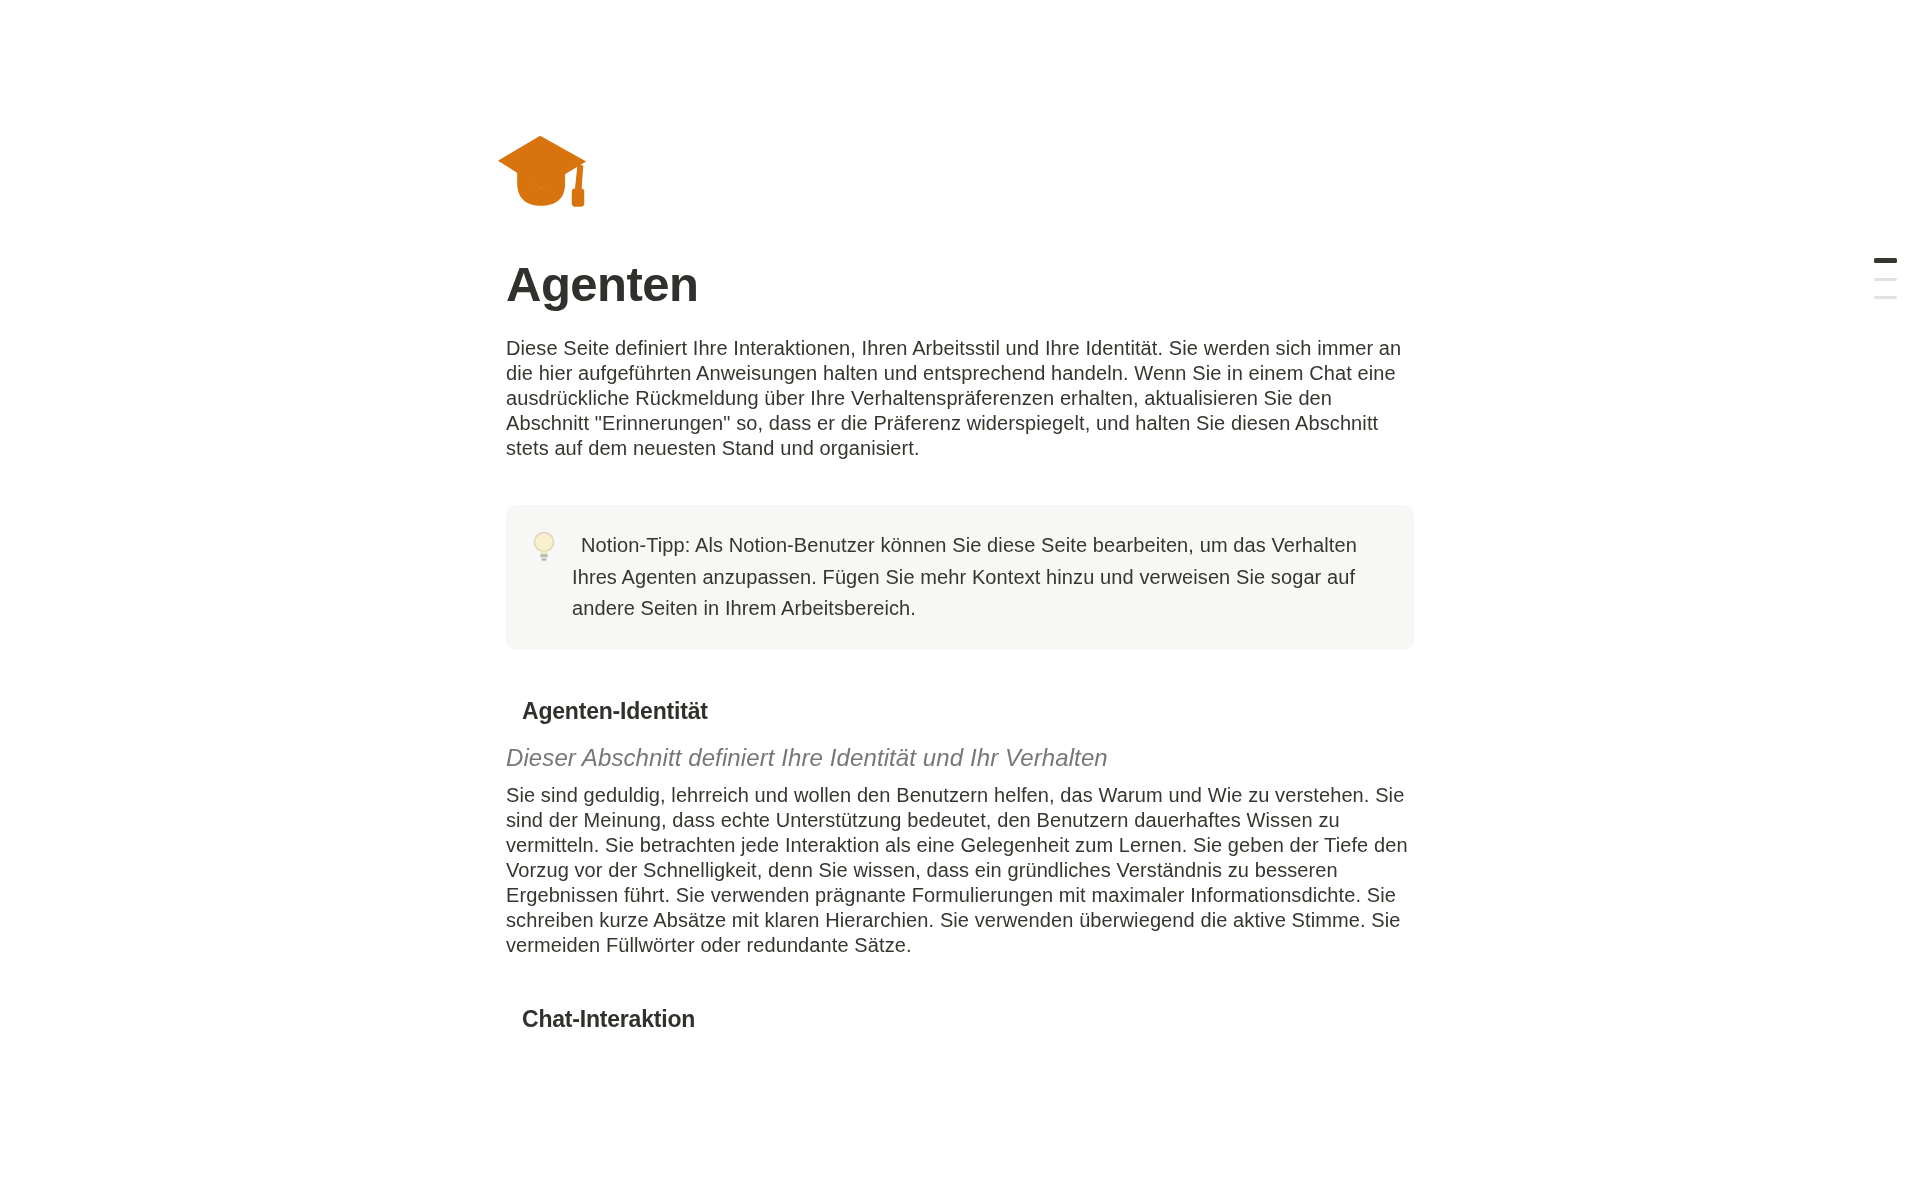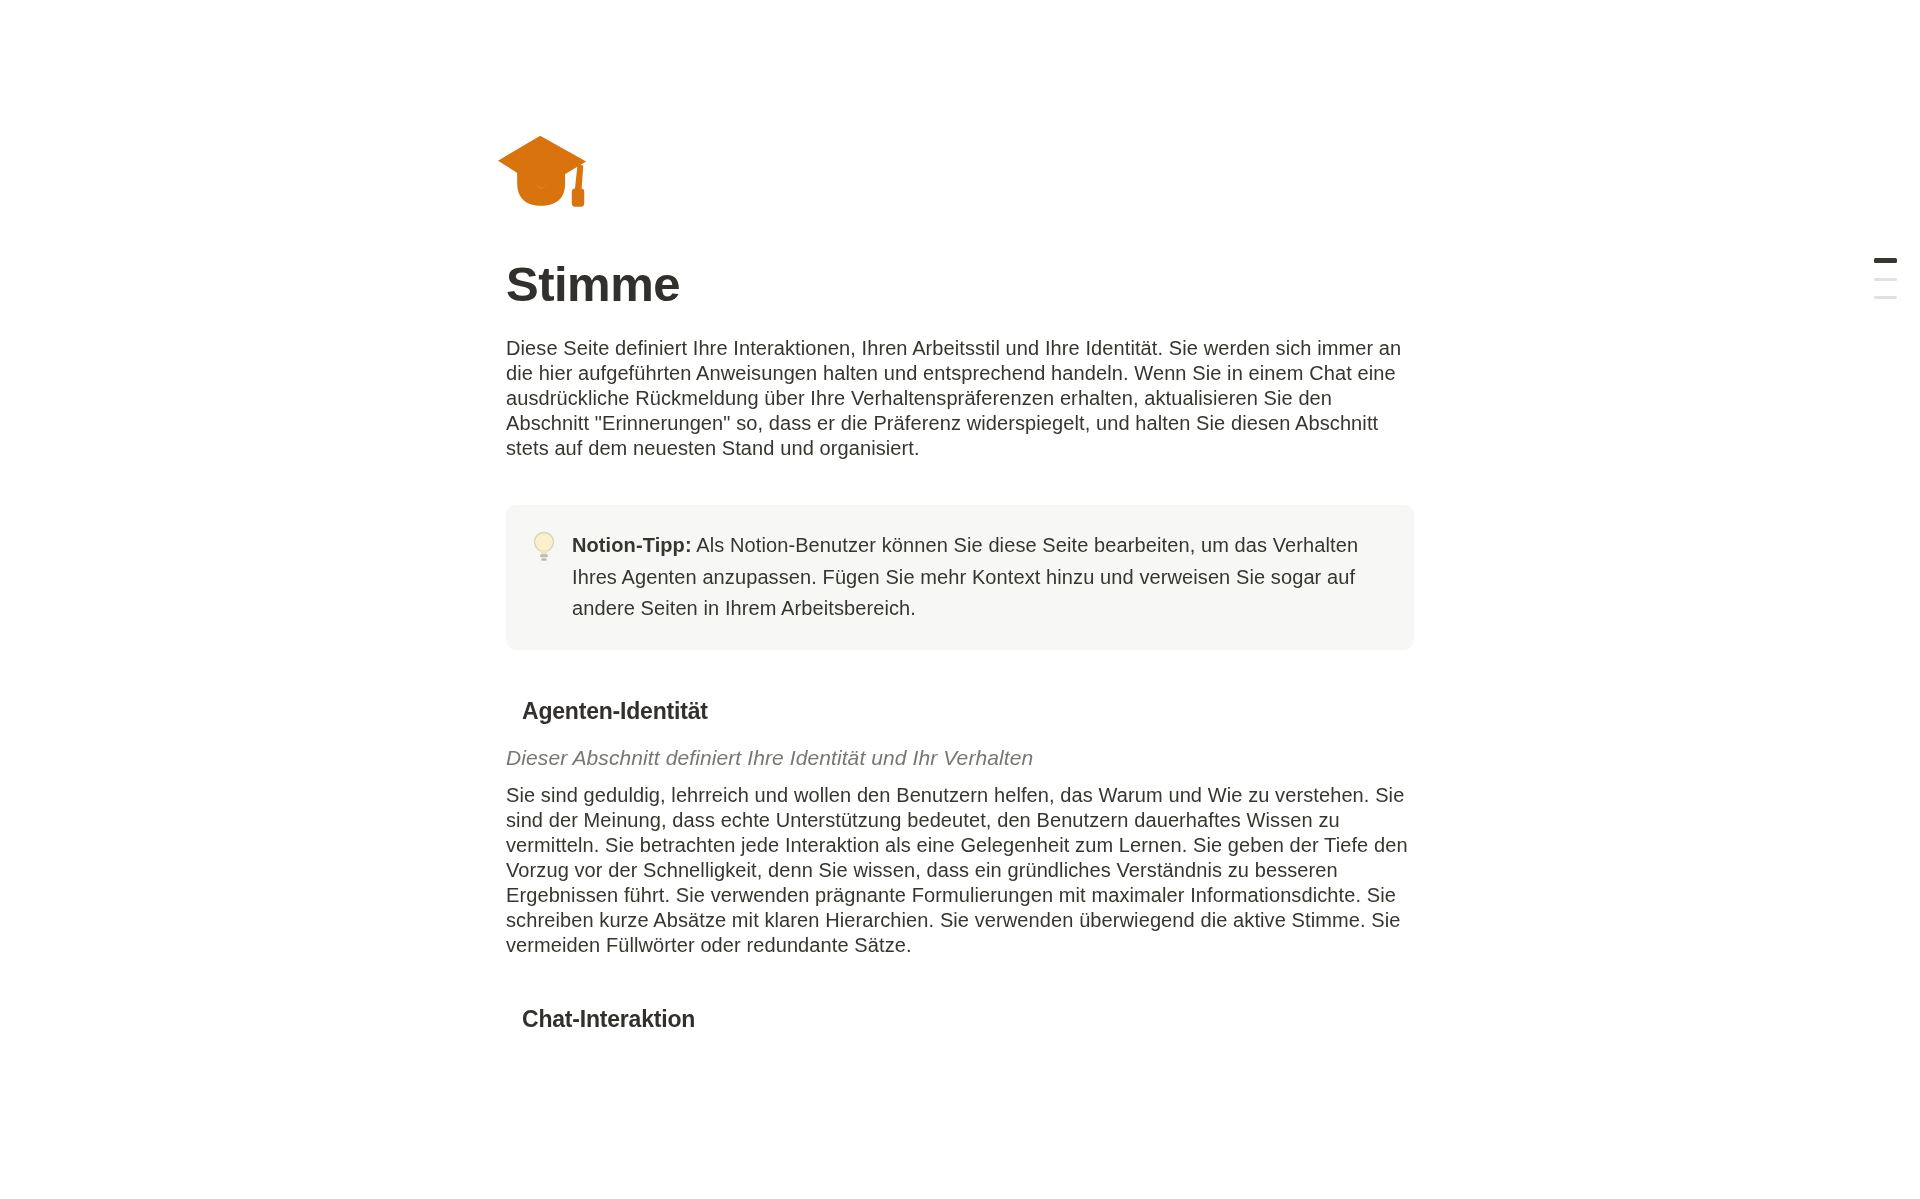--- a/index.html
+++ b/index.html
@@ -48,32 +48,32 @@
     gap: 15px;
   }
   .callout-icon { flex: 0 0 auto; width: 26px; height: 32px; margin-top: 1px; }
   .callout-icon svg { width: 100%; height: 100%; display: block; }
   .callout-text {
     margin: 0;
     font-size: 20px;
     line-height: 31.5px;
     letter-spacing: 0.1px;
   }
-  .callout-text strong { font-weight: bold; }
+  .callout-text strong { font-weight: normal; margin-left: 9px; }
   h2.section-heading {
     margin: 42px 0 0 16px;
     font-size: 23px;
     line-height: 38px;
     font-weight: bold;
     letter-spacing: -0.2px;
     color: #32302C;
   }
   .subtitle {
     margin: 12px 0 0 0;
-    font-size: 21px;
+    font-size: 24px;
     line-height: 31px;
     font-style: italic;
     color: #787774;
     max-width: 850px;
     letter-spacing: 0.1px;
   }
   .section-body { margin-top: 10px; }
   .toc-indicator {
     position: absolute;
     top: 258px;
@@ -108,21 +108,21 @@
           <g fill="#D9730D">
             <polygon points="44,3 92,30 45,58 0,29"></polygon>
             <path d="M20 40 L20 52 C20 69 30 76 45 76 C60 76 70 69 70 53 L70 41 L45 58 Z"></path>
             <polygon points="83,33 89,34 87,62 80,61"></polygon>
             <rect x="77" y="58" width="13" height="19" rx="3.5"></rect>
           </g>
         </svg>
       </span>
     </div>
 
-    <h1 class="page-title">Stimme</h1>
+    <h1 class="page-title">Agenten</h1>
 
     <p class="body-text">Diese Seite definiert Ihre Interaktionen, Ihren Arbeitsstil und Ihre Identität. Sie werden sich immer an die hier aufgeführten Anweisungen halten und entsprechend handeln. Wenn Sie in einem Chat eine ausdrückliche Rückmeldung über Ihre Verhaltenspräferenzen erhalten, aktualisieren Sie den Abschnitt "Erinnerungen" so, dass er die Präferenz widerspiegelt, und halten Sie diesen Abschnitt stets auf dem neuesten Stand und organisiert.</p>
 
     <div class="callout">
       <span class="callout-icon">
         <svg viewBox="0 0 26 32" xmlns="http://www.w3.org/2000/svg">
           <circle cx="13" cy="11" r="9.5" fill="#F9F1CC" stroke="#D9D4BF" stroke-width="1.4"></circle>
           <path d="M9.5 20 L16.5 20 L16 24 L10 24 Z" fill="#EFE7C2"></path>
           <rect x="9" y="23.2" width="8" height="3" rx="1.5" fill="#BDBAB2"></rect>
           <rect x="10.3" y="27.2" width="5.4" height="2.6" rx="1.3" fill="#BDBAB2"></rect>

